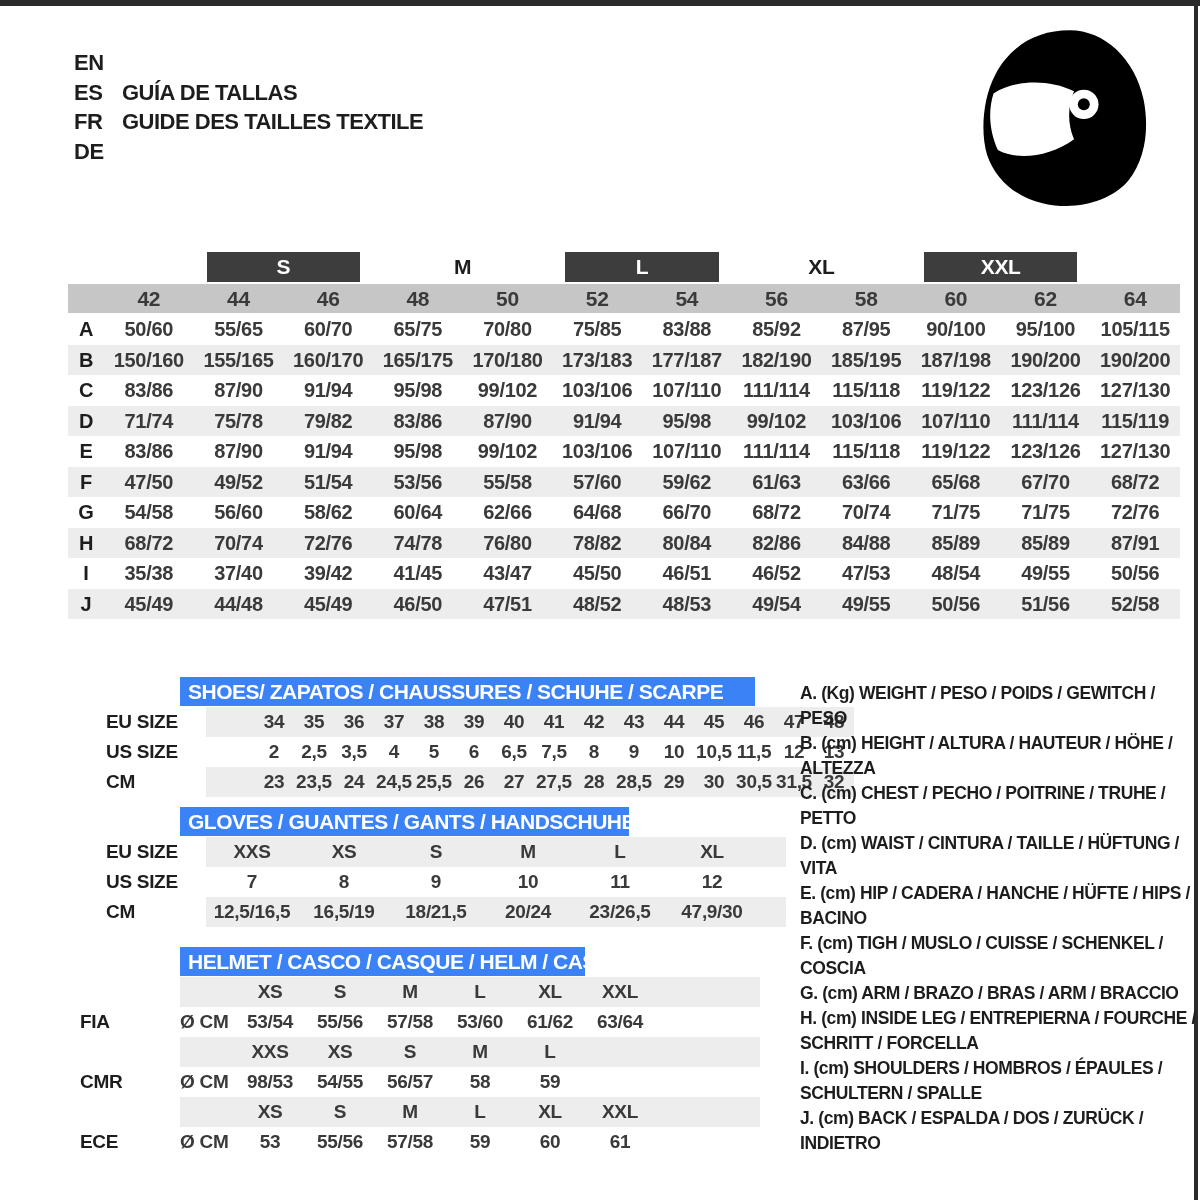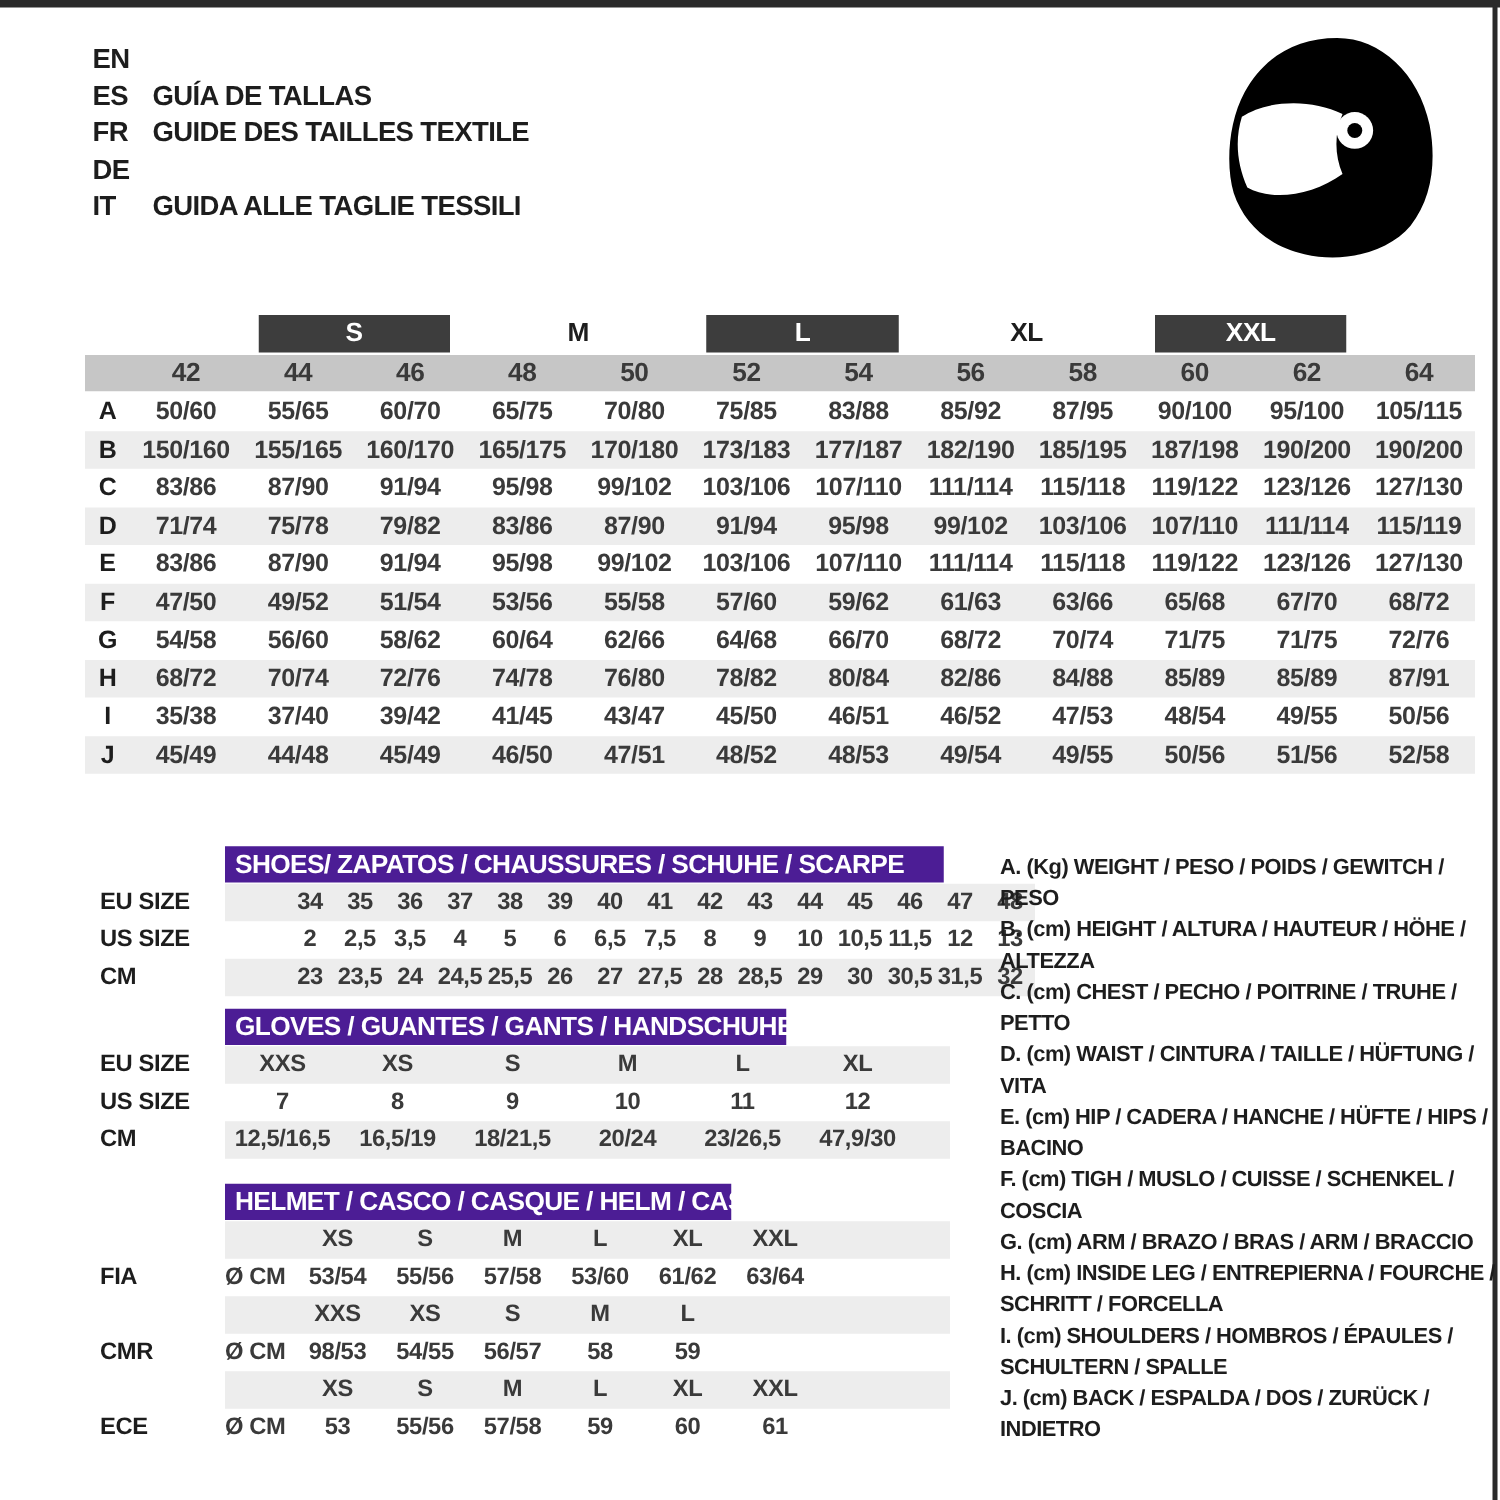--- a/index.html
+++ b/index.html
@@ -6,46 +6,46 @@
   body {
     width:1200px; height:1200px; position:relative; background:#fff;
     font-family:"Liberation Sans","DejaVu Sans",sans-serif;
     font-weight:700; color:#2b2b2b; overflow:hidden;
     letter-spacing:-0.3px;
   }
   .top-border { position:absolute; top:0; left:0; width:1200px; height:6px; background:#2a2a2a; }
   .right-border { position:absolute; top:0; right:2px; width:4px; height:1200px; background:#2a2a2a; }
 
   
-  .lang-header { position:absolute; left:74px; top:32px; }
+  .lang-header { position:absolute; left:74px; top:48px; }
   .lang-row { display:grid; grid-template-columns:48px auto; height:29.5px; line-height:29.5px; font-size:22px; letter-spacing:-0.5px; color:#1d1d1d; }
 
   
   .helmet-icon { position:absolute; left:975px; top:26px; width:185px; height:185px; }
 
   
   .main-table { position:absolute; left:68px; top:252px; width:1112px; }
   .sizerow { display:grid; grid-template-columns:36px repeat(12,1fr); height:30px; margin-bottom:2px; }
   .szlab { text-align:center; line-height:30px; font-size:21px; color:#1d1d1d; }
   .szlab.boxed { background:#3d3d3d; color:#fff; margin:0 13px; }
   .gc3{grid-column:3/5} .gc5{grid-column:5/7} .gc7{grid-column:7/9} .gc9{grid-column:9/11} .gc11{grid-column:11/13}
   .colhead { display:grid; grid-template-columns:36px repeat(12,1fr); height:29px; background:#c6c6c6; margin-bottom:1px; }
   .hnum { text-align:center; line-height:29px; font-size:21px; color:#3a3a3a; }
   .mrow { display:grid; grid-template-columns:36px repeat(12,1fr); height:30.5px; }
   .mrow:nth-child(even) { background:#ededed; }
   .rlab { text-align:center; line-height:30.5px; font-size:20px; color:#1d1d1d; }
   .mcell { text-align:center; line-height:30.5px; font-size:20px; color:#3a3a3a; white-space:nowrap; }
   .cells { display:contents; }
 
   
-  .bar { position:absolute; height:29px; background:#4c1d95; color:#fff; font-size:21px; line-height:29px; padding-left:8px; box-sizing:border-box; letter-spacing:-0.5px; white-space:nowrap; }
+  .bar { position:absolute; height:29px; background:#3b82f6; color:#fff; font-size:21px; line-height:29px; padding-left:8px; box-sizing:border-box; letter-spacing:-0.5px; white-space:nowrap; }
 
   
   .rows-block { position:absolute; left:80px; }
-  .srow { display:flex; height:30px; }
+  .srow { display:flex; height:30px;margin-left:26px; }
   .slab { width:100px; line-height:30px; font-size:19px; color:#1d1d1d; }
   .band { height:30px; }
   .srow:nth-child(odd) .band { background:#ededed; }
   .shoes-band { width:600px; display:grid; grid-template-columns:repeat(15,40px);padding-left:48px; }
   .scell { text-align:center; line-height:30px; font-size:19px; color:#3a3a3a; white-space:nowrap; }
   .gloves-band { width:580px; display:grid; grid-template-columns:repeat(6,92px); }
 
   
   .helm-block { position:absolute; left:80px; top:977px; }
   .hband { width:580px; margin-left:100px; display:grid; grid-template-columns:55px repeat(6,70px); background:#ededed; height:30px; }
@@ -70,24 +70,20 @@
     <div class="lang-row">
     <span>ES</span>
     <span>GUÍA DE TALLAS</span>
   </div>
     <div class="lang-row">
     <span>FR</span>
     <span>GUIDE DES TAILLES TEXTILE</span>
   </div>
     <div class="lang-row">
     <span>DE</span>
-  </div>
-    <div class="lang-row">
-    <span>IT</span>
-    <span>GUIDA ALLE TAGLIE TESSILI</span>
   </div>
   </div>
 
 <svg class="helmet-icon" viewBox="0 0 160 170" xmlns="http://www.w3.org/2000/svg">
   <path fill="#000" d="M82 4 C114 4 142 30 150 68 C155 94 152 122 136 142 C120 161 88 170 58 163 C34 158 14 142 6 118 C0 98 2 66 14 44 C28 18 52 4 82 4 Z"></path>
   <path fill="#fff" d="M12 62 C30 50 62 48 86 60 C80 74 80 90 86 104 C64 120 34 124 16 114 C8 96 7 78 12 62 Z"></path>
   <circle cx="95" cy="72" r="13.5" fill="#fff"></circle>
   <circle cx="95" cy="72" r="5.5" fill="#000"></circle>
 </svg>
 

